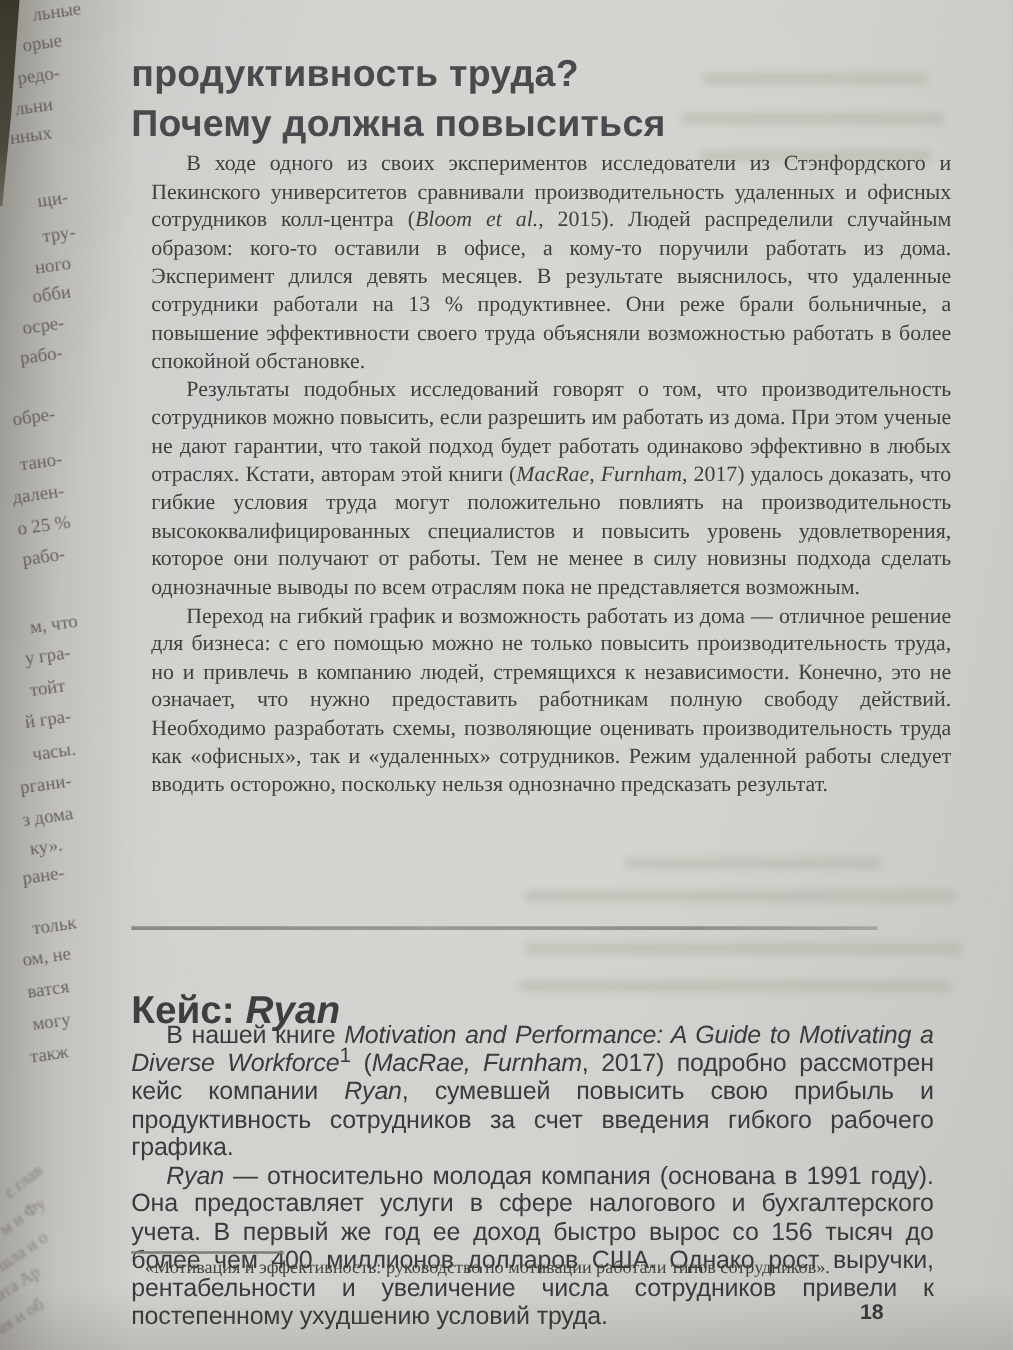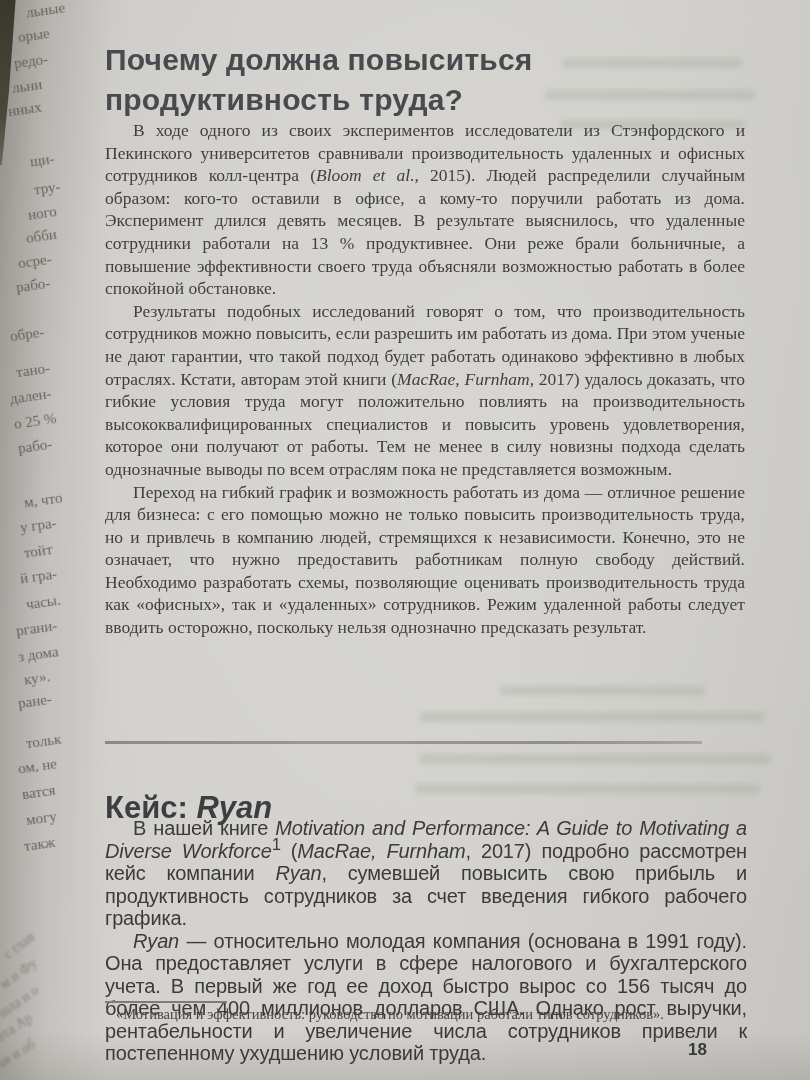--- a/index.html
+++ b/index.html
@@ -16,21 +16,21 @@
   .bottom-shade{position:absolute;left:0;bottom:0;width:810px;height:50px;background:linear-gradient(0deg,rgba(90,87,78,0.18),rgba(0,0,0,0));pointer-events:none;}
 
   .gutter{position:absolute;left:0;top:0;width:95px;height:1080px;}
   .gutter .frag{position:absolute;font-size:15px;color:#57544e;transform:rotate(-8deg);white-space:nowrap;opacity:0.85;filter:blur(0.3px);}
   .corner-frags .frag{position:absolute;font-size:14px;color:#5d5a54;white-space:nowrap;opacity:0.55;filter:blur(0.8px);}
 
   .ghost{position:absolute;background:rgba(156,164,146,0.30);filter:blur(2.5px);border-radius:4px;pointer-events:none;}
 
   .content{position:absolute;left:105px;top:0;width:640px;}
   .title{position:absolute;top:20px;left:0;width:640px;font-family:"Liberation Sans","DejaVu Sans",sans-serif;font-weight:700;font-size:30px;line-height:40px;color:#4a4a4e;letter-spacing:0.2px;}
-  .body-block{position:absolute;top:119px;left:0;width:640px;font-size:17.5px;line-height:22.6px;color:#413f3b;text-align:justify;}
+  .body-block{position:absolute;top:119px;left:16px;width:640px;font-size:17.5px;line-height:22.6px;color:#413f3b;text-align:justify;}
   .para{margin:0;text-indent:28px;}
   .divider{position:absolute;top:741px;left:0;width:597px;height:3px;background:linear-gradient(90deg,#8a8985,#9b9a96 40%,#8f8e8a 75%,#a7a6a2);filter:blur(0.4px);}
   .case-heading{position:absolute;top:764px;left:0;font-family:"Liberation Sans","DejaVu Sans",sans-serif;font-weight:700;font-size:31px;color:#3e3e41;}
   .case-block{position:absolute;top:817px;left:0;width:642px;font-family:"Liberation Sans","DejaVu Sans",sans-serif;font-size:20px;line-height:22.5px;color:#3c3b39;text-align:justify;letter-spacing:-0.15px;}
   .footnote-rule{position:absolute;top:1001px;left:0;width:122px;height:2px;background:#7d7c78;}
   .footnote{position:absolute;top:1006px;left:0;width:640px;font-size:14.5px;color:#45433f;margin:0;}
   .footnote sup{font-size:10px;margin-right:6px;}
   .page-number{position:absolute;top:1040px;left:583px;font-family:"Liberation Sans","DejaVu Sans",sans-serif;font-weight:700;font-size:17px;color:#3a3a38;}
   sup{line-height:0;}
 </style>
@@ -87,22 +87,22 @@
   <div class="ghost" style="left:545px;top:90px;width:210px;height:10px;"></div>
   <div class="ghost" style="left:560px;top:120px;width:185px;height:9px;"></div>
   <div class="ghost" style="left:500px;top:686px;width:205px;height:9px;"></div>
   <div class="ghost" style="left:420px;top:712px;width:345px;height:10px;"></div>
   <div class="ghost" style="left:420px;top:754px;width:350px;height:10px;"></div>
   <div class="ghost" style="left:415px;top:784px;width:345px;height:10px;"></div>
 
   <div class="content">
 
     <h1 class="title">
+      <div>продуктивность труда?</div>
       <div>Почему должна повыситься</div>
-      <div>продуктивность труда?</div>
     </h1>
 
     <section class="body-block">
       <p class="para"><span>В ходе одного из своих экспериментов исследователи из Стэнфордского и Пекинского университетов сравнивали производительность удаленных и офисных сотрудников колл-центра (</span><span style="font-style: italic;">Bloom et al.</span><span>, 2015). Людей распределили случайным образом: кого-то оставили в офисе, а кому-то поручили работать из дома. Эксперимент длился девять месяцев. В результате выяснилось, что удаленные сотрудники работали на 13 % продуктивнее. Они реже брали больничные, а повышение эффективности своего труда объясняли возможностью работать в более спокойной обстановке.</span></p>
       <p class="para"><span>Результаты подобных исследований говорят о том, что производительность сотрудников можно повысить, если разрешить им работать из дома. При этом ученые не дают гарантии, что такой подход будет работать одинаково эффективно в любых отраслях. Кстати, авторам этой книги (</span><span style="font-style: italic;">MacRae, Furnham</span><span>, 2017) удалось доказать, что гибкие условия труда могут положительно повлиять на производительность высококвалифицированных специалистов и повысить уровень удовлетворения, которое они получают от работы. Тем не менее в силу новизны подхода сделать однозначные выводы по всем отраслям пока не представляется возможным.</span></p>
       <p class="para"><span>Переход на гибкий график и возможность работать из дома — отличное решение для бизнеса: с его помощью можно не только повысить производительность труда, но и привлечь в компанию людей, стремящихся к независимости. Конечно, это не означает, что нужно предоставить работникам полную свободу действий. Необходимо разработать схемы, позволяющие оценивать производительность труда как «офисных», так и «удаленных» сотрудников. Режим удаленной работы следует вводить осторожно, поскольку нельзя однозначно предсказать результат.</span></p>
     </section>
 
     <div class="divider"></div>
 

